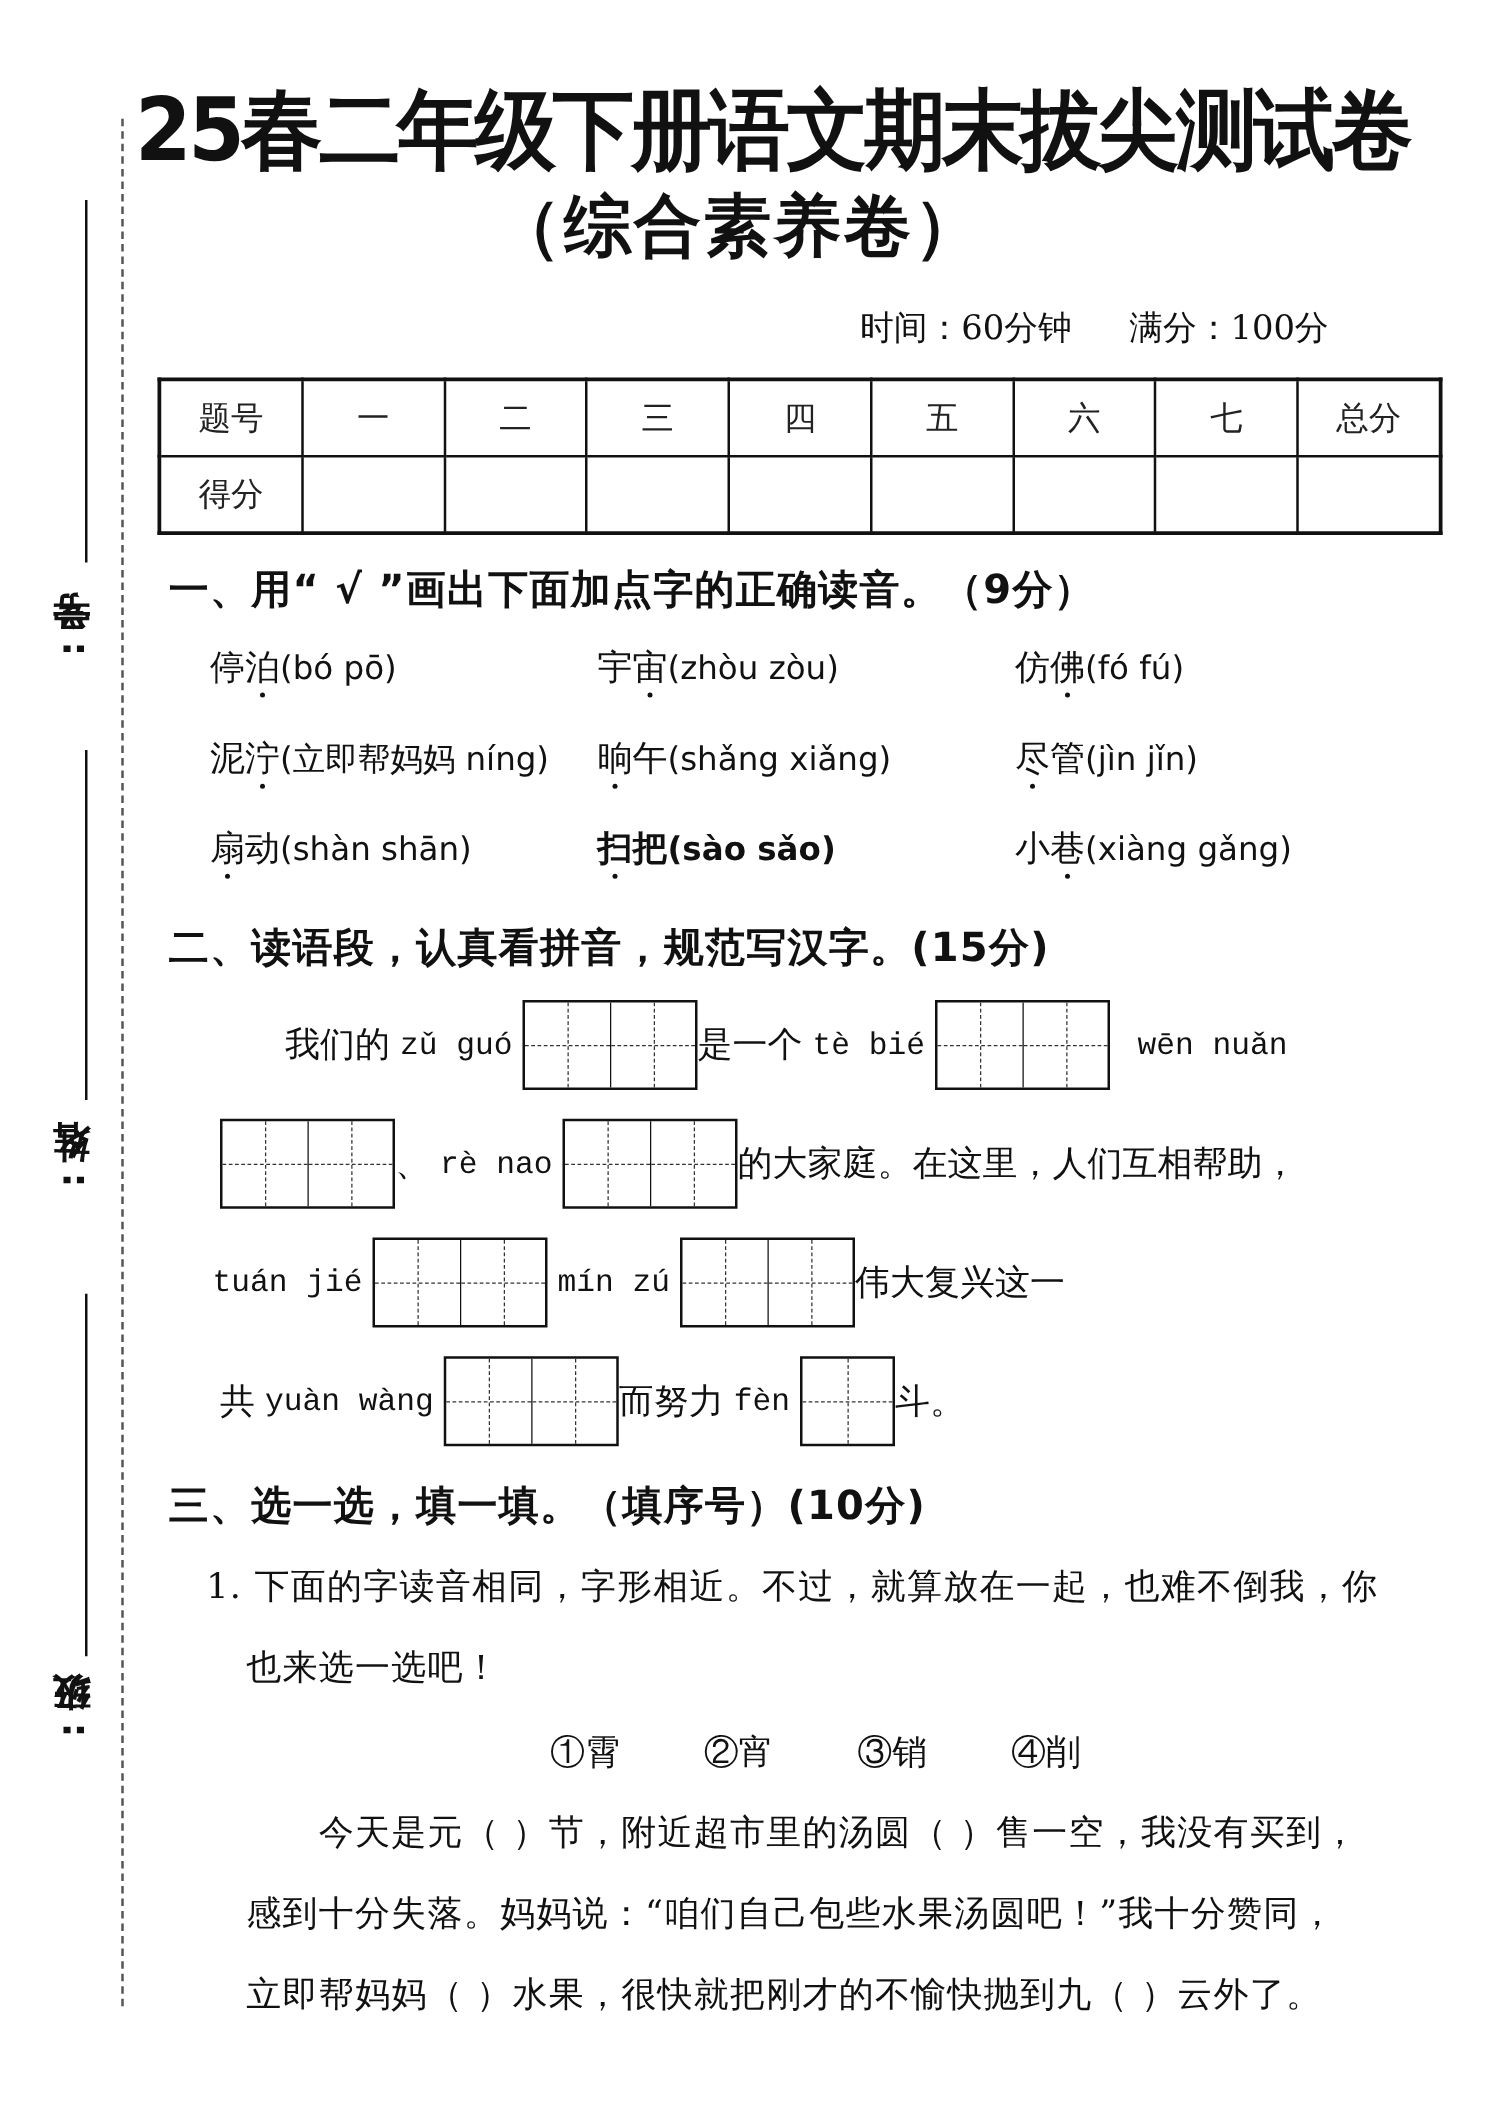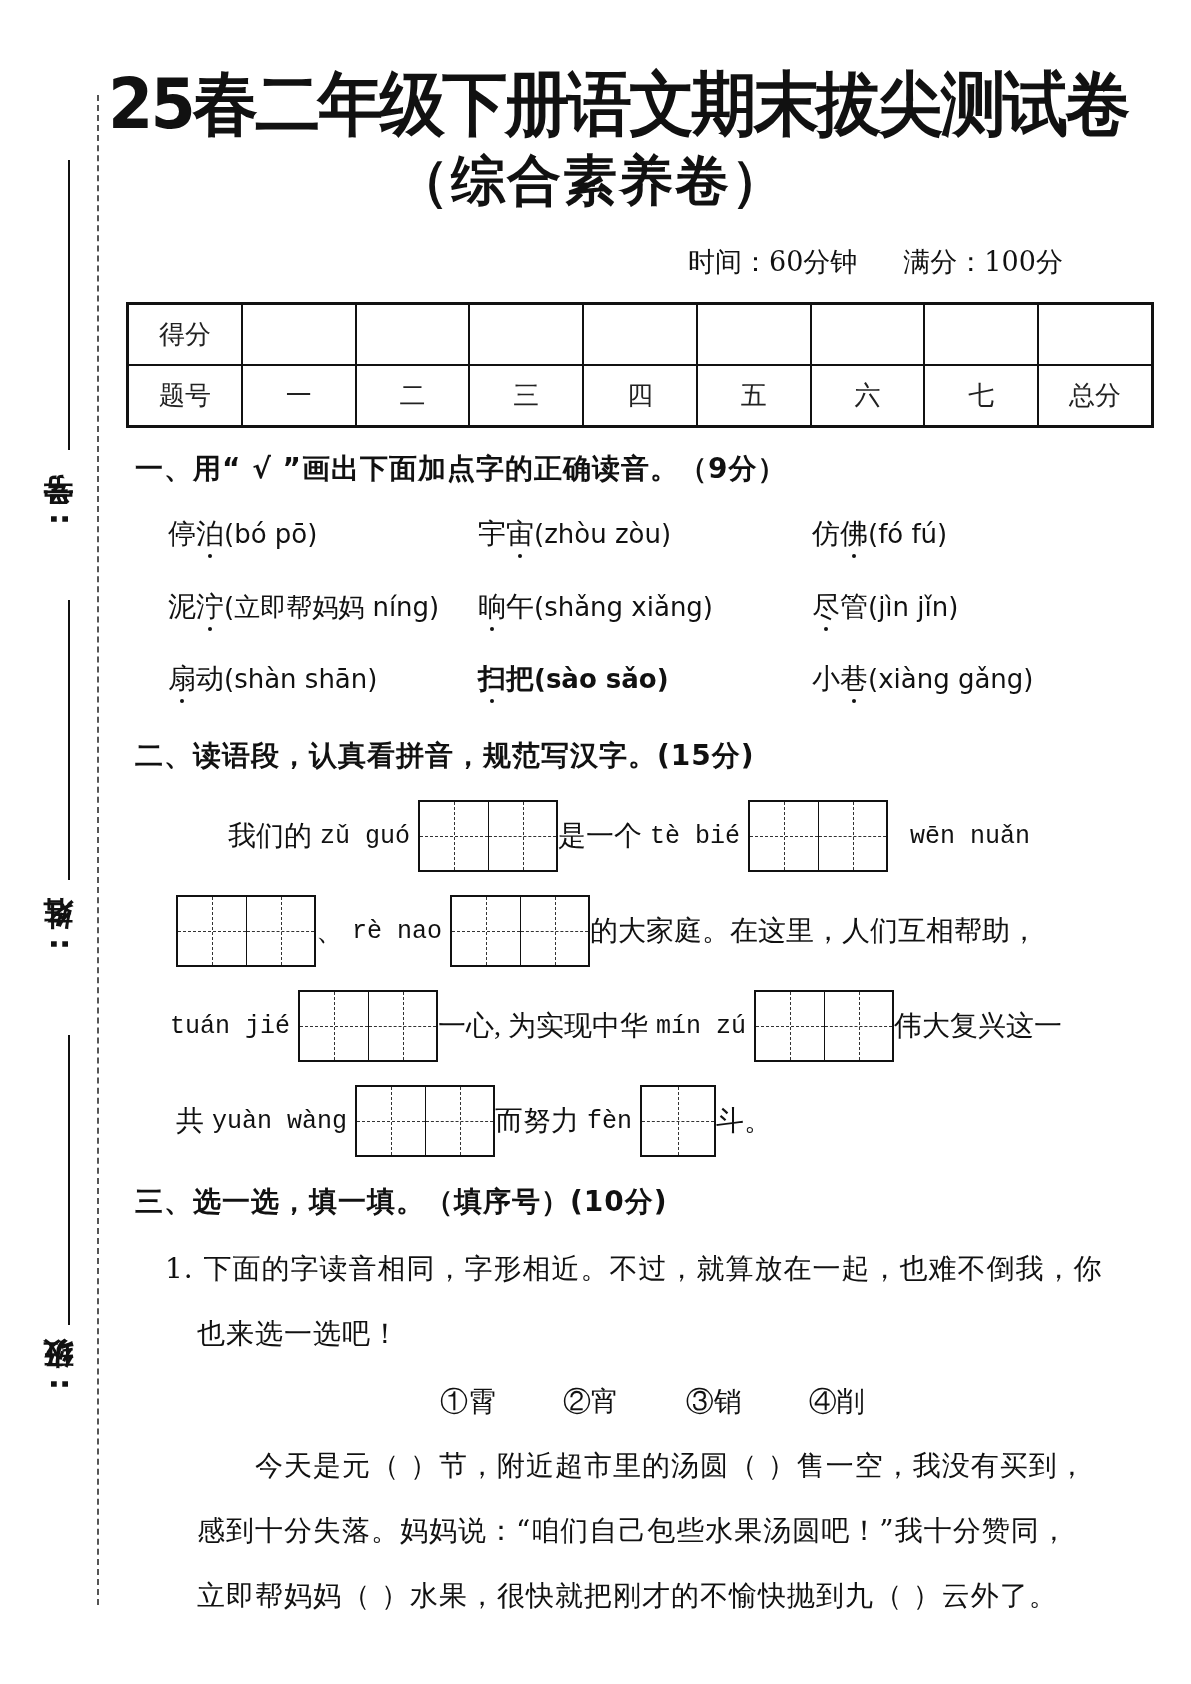--- a/index.html
+++ b/index.html
@@ -41,21 +41,21 @@
       position: absolute; left: 126px; top: 302px; width: 1028px; height: 118px;
       border-collapse: collapse; border: 3px solid #111;
     }
     table.score td {
       border: 2px solid #111; text-align: center; font-size: 26px; width: 114px; height: 57px;
       color: #222;
     }
     
     .section {
       position: absolute; left: 135px; font-family: "DejaVu Sans", sans-serif;
-      font-weight: bold; font-size: 28px; white-space: nowrap; letter-spacing: 1px;
+      font-weight: bold; font-size: 32px; white-space: nowrap; letter-spacing: 1px;
     }
     
     .py-item { position: absolute; font-size: 28px; white-space: nowrap; }
     .py-item .hz { font-family: "DejaVu Serif", serif; position: relative; }
     .py-item .pinyin { font-family: "DejaVu Sans", sans-serif; font-size: 26px; }
     .dot {
       position: absolute; width: 4px; height: 4px; border-radius: 50%; background: #111; bottom: -8px;
     }
     
     .line { position: absolute; font-size: 28px; white-space: nowrap; display: flex; align-items: center; }
@@ -90,41 +90,41 @@
 
 <div class="title">25春二年级下册语文期末拔尖测试卷</div>
 <div class="subtitle">（综合素养卷）</div>
 <div class="meta">
   <span>时间：60分钟</span><span style="margin-right:0">满分：100分</span>
 </div>
 
 <table class="score">
   <tbody>
       <tr>
-    <td>得分</td>
-    <td></td>
-    <td></td>
-    <td></td>
-    <td></td>
-    <td></td>
-    <td></td>
-    <td></td>
-    <td></td>
-  </tr>
-  <tr>
     <td>题号</td>
     <td>一</td>
     <td>二</td>
     <td>三</td>
     <td>四</td>
     <td>五</td>
     <td>六</td>
     <td>七</td>
     <td>总分</td>
   </tr>
+  <tr>
+    <td>得分</td>
+    <td></td>
+    <td></td>
+    <td></td>
+    <td></td>
+    <td></td>
+    <td></td>
+    <td></td>
+    <td></td>
+  </tr>
 </tbody>
   </table>
 
 <div class="section" style="top:450px;">一、用“ √ ”画出下面加点字的正确读音。（9分）</div>
 
 <div class="py-item" style="left:168px;top:515px;">
   <span class="hz">停<span style="position:relative">泊<i class="dot" style="left:12px"></i></span></span><span class="pinyin">(bó  pō)</span>
 </div>
 <div class="py-item" style="left:478px;top:515px;">
   <span class="hz">宇<span style="position:relative">宙<i class="dot" style="left:12px"></i></span></span><span class="pinyin">(zhòu  zòu)</span>
@@ -184,21 +184,20 @@
     </span>
   <span class="cn">的大家庭。在这里，人们互相帮助，</span>
 </div>
 
 <div class="line" style="left:170px;top:990px;">
   <span class="pin" style="margin-left:0">tuán  jié</span>
   <span class="grid">
       <span class="cell"></span>
       <span class="cell"></span>
     </span>
-  <span class="cn">一心, 为实现中华</span>
   <span class="pin">mín zú</span>
   <span class="grid">
       <span class="cell"></span>
       <span class="cell"></span>
     </span>
   <span class="cn">伟大复兴这一</span>
 </div>
 
 <div class="line" style="left:176px;top:1085px;">
   <span class="cn">共</span>

